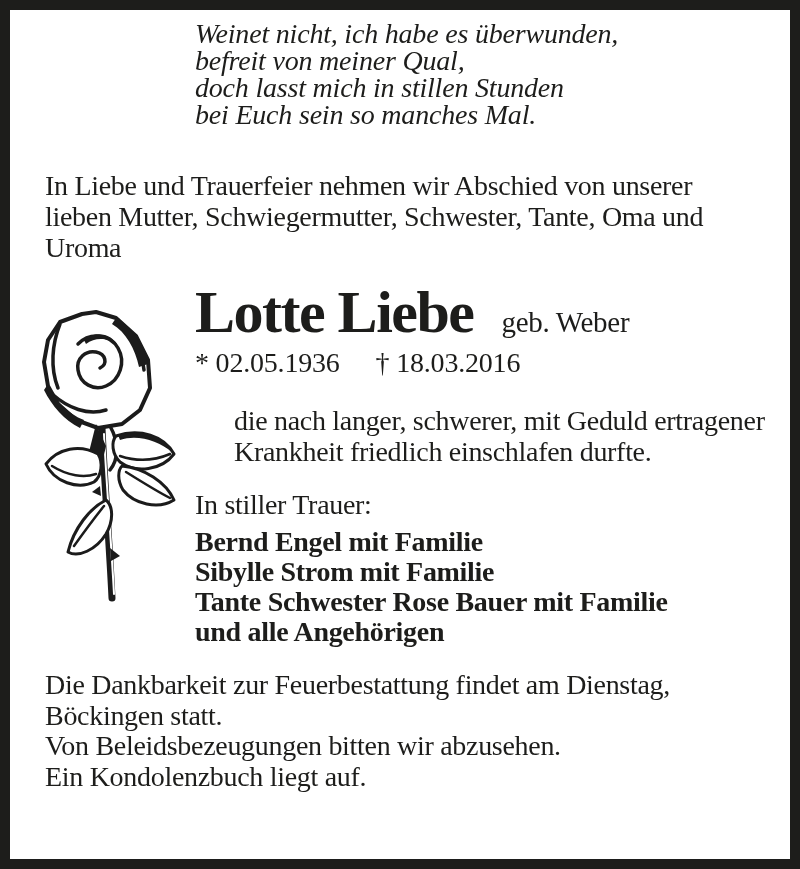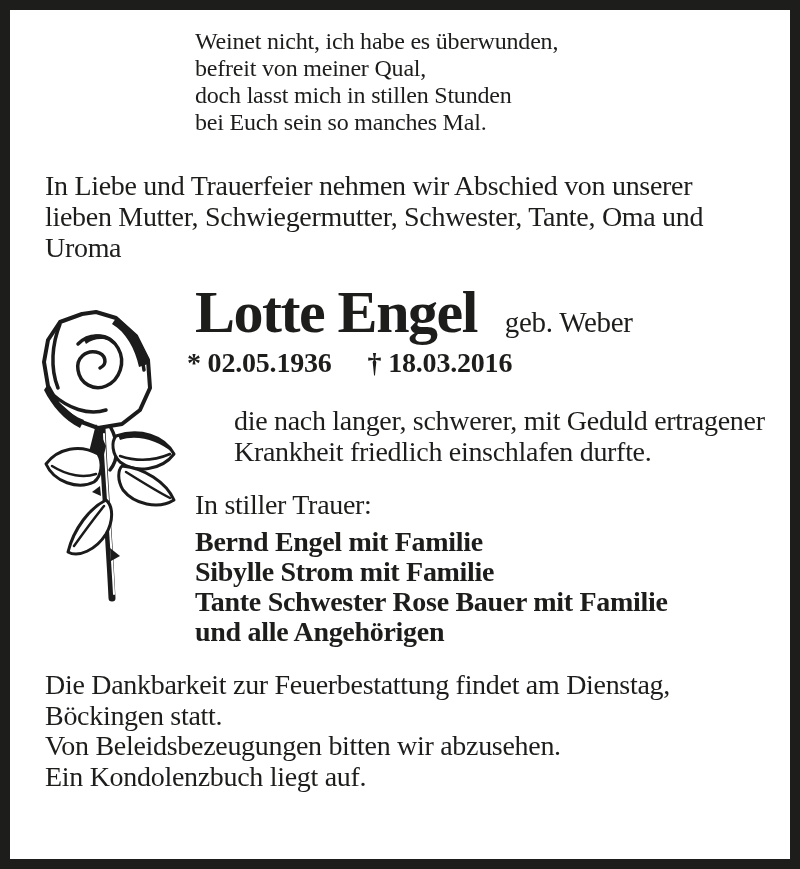--- a/index.html
+++ b/index.html
@@ -19,22 +19,23 @@
     position: absolute;
     inset: 0;
     border: 10px solid #1d1d1b;
     box-sizing: border-box;
     pointer-events: none;
   }
   .abs { position: absolute; }
 
   .poem {
     left: 195px;
-    top: 28px;
-    font-size: 24px;
+    top: 20px;
+    font-style: italic;
+    font-size: 28px;
     line-height: 27px;
     letter-spacing: -0.2px;
   }
   .intro {
     left: 45px;
     top: 170px;
     width: 730px;
     font-size: 28px;
     line-height: 31px;
     letter-spacing: -0.3px;
@@ -52,26 +53,25 @@
     vertical-align: baseline;
   }
   .maiden-name {
     font-size: 29px;
     margin-left: 28px;
     letter-spacing: -0.3px;
     display: inline-block;
     vertical-align: baseline;
   }
   .dates {
-    left: 187px;
+    left: 195px;
     top: 347px;
     font-size: 28px;
     letter-spacing: -0.2px;
     white-space: nowrap;
-    font-weight: bold;
   }
   .dates .death-date { margin-left: 36px; }
   .death-note {
     left: 188px;
     top: 405px;
     width: 580px;
     font-size: 28px;
     line-height: 31px;
     letter-spacing: -0.3px;
     margin-left: 46px;
@@ -159,21 +159,21 @@
       <path fill="#ffffff" stroke-width="3" d="M80,194 C64,202 48,222 42,246 C52,252 70,244 80,228 C88,214 87,200 80,194 Z"></path>
       <path stroke-width="2.5" d="M48,240 C58,226 70,210 78,200"></path>
 
       <path fill="#1b1b1b" stroke="none" d="M84,242 L94,250 L85,255 Z"></path>
       <path fill="#1b1b1b" stroke="none" d="M74,180 L66,186 L75,190 Z"></path>
     </g>
   </svg>
 </div>
 
 <div class="abs name-line">
-  <span class="deceased-name">Lotte Engel</span><span class="maiden-name">geb. Weber</span>
+  <span class="deceased-name">Lotte Liebe</span><span class="maiden-name">geb. Weber</span>
 </div>
 
 <div class="abs dates">
   <span class="birth-date">* 02.05.1936</span><span class="death-date">† 18.03.2016</span>
 </div>
 
 <div class="abs death-note">
   <div>die nach langer, schwerer, mit Geduld ertragener</div>
   <div>Krankheit friedlich einschlafen durfte.</div>
 </div>

